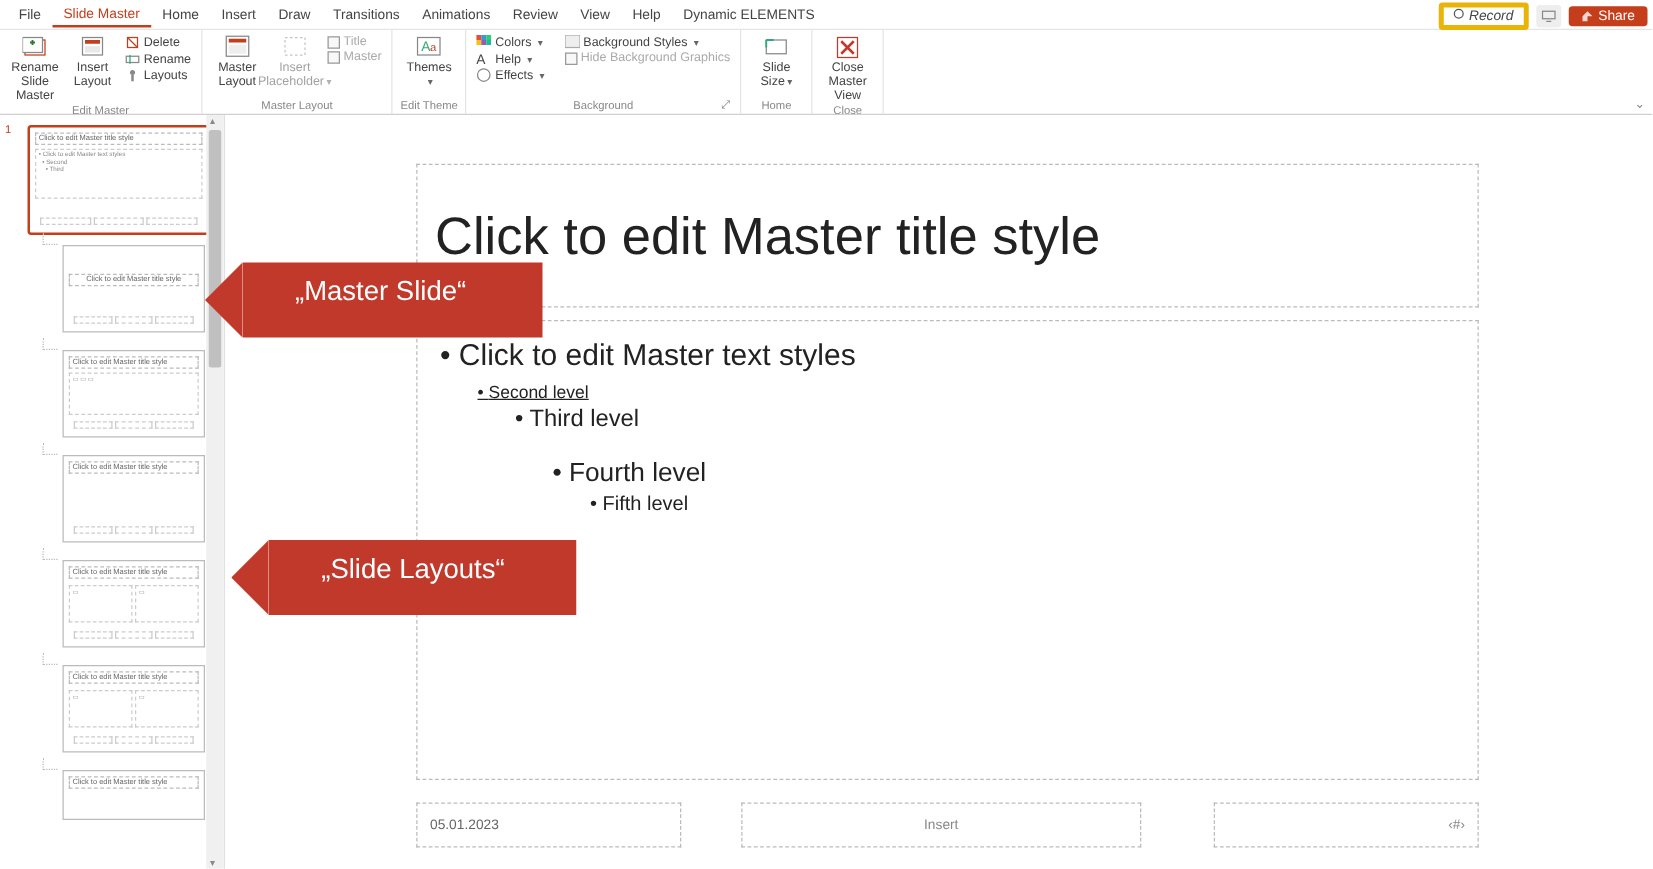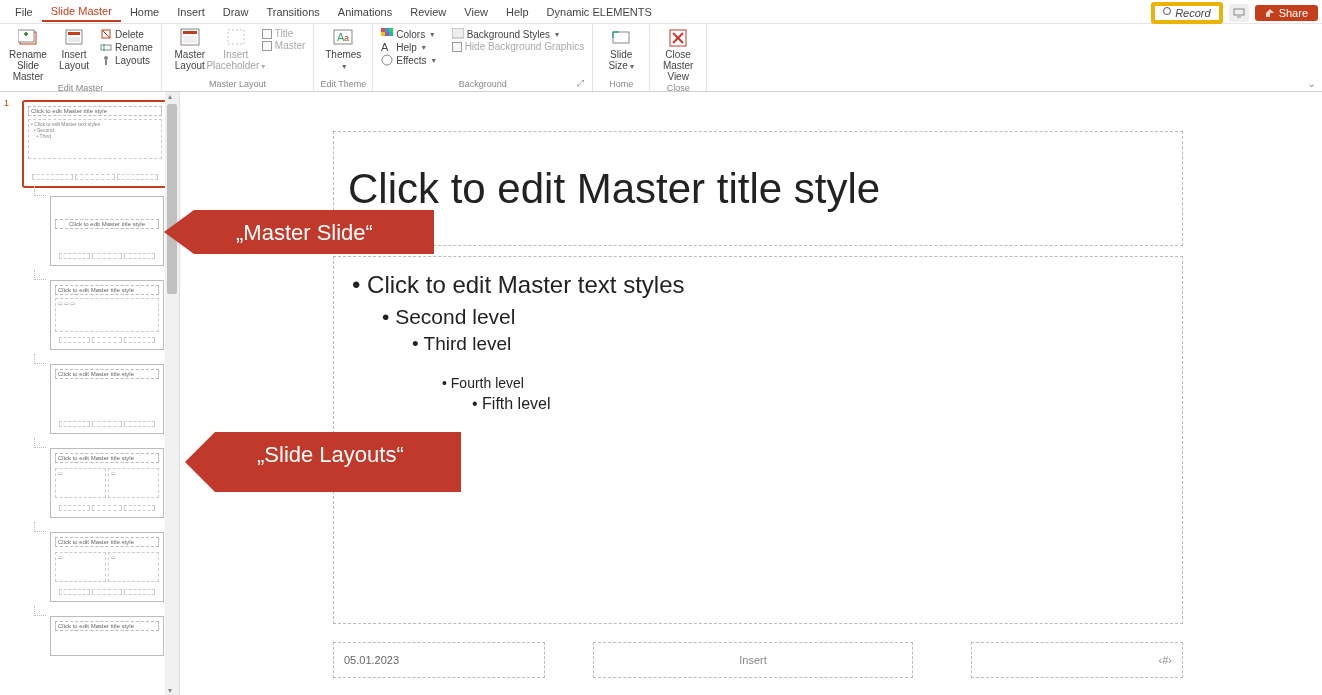--- a/index.html
+++ b/index.html
@@ -44,31 +44,31 @@
 .t-foot div { flex:1; height:6px; border:1px dashed #ccc; }
 .connector { position:absolute; left:30px; width:12px; border-left:1px dotted #bbb; border-bottom:1px dotted #bbb; height:10px; }
 
 .editor { flex: 1; background: #fff; position: relative; display:flex; align-items:flex-start; justify-content:center; padding-top:14px; }
 .slide { width: 960px; height: 580px; background: #fff; position: relative; }
 .ph { border: 1px dashed #bbb; position: absolute; }
 .ph-title { left: 62px; top: 25px; width: 850px; height: 115px; display:flex; align-items:center; padding:0 14px; }
 .ph-title span { font-size: 42px; color:#222; font-weight:400; }
 .ph-body { left: 62px; top: 150px; width: 850px; height: 368px; padding: 14px 18px; font-size: 24px; color:#222; }
 .lvl1 { font-size: 24px; margin-bottom:6px; }
-.lvl2 { font-size: 21px; margin-left: 30px; margin-bottom:4px; }
+.lvl2 { font-size: 14px; margin-left: 30px; margin-bottom:4px;text-decoration:underline; }
 .lvl3 { font-size: 19px; margin-left: 60px; margin-bottom:4px; }
-.lvl4 { font-size: 14px; margin-left: 90px; margin-bottom:4px;margin-top:20px; }
+.lvl4 { font-size: 21px; margin-left: 90px; margin-bottom:4px;margin-top:20px; }
 .lvl5 { font-size: 16px; margin-left: 120px; }
 .ph-date { left: 62px; top: 536px; width: 212px; height: 36px; font-size:11px; display:flex; align-items:center; padding:0 10px; color:#666; }
 .ph-footer { left: 322px; top: 536px; width: 320px; height: 36px; font-size:11px; display:flex; align-items:center; justify-content:center; color:#888; }
 .ph-num { left: 700px; top: 536px; width: 212px; height: 36px; font-size:11px; display:flex; align-items:center; justify-content:flex-end; padding:0 10px; color:#888; }
 
 .callout { position:absolute; background:#c0392b; color:#fff; font-size:22px; padding:10px 22px 10px 42px; }
 .callout.arrow-left::before { content:""; position:absolute; left:-30px; top:0; bottom:0; width:30px; background:#c0392b; clip-path: polygon(100% 0, 100% 100%, 0 50%); }
-.callout1 { left:194px; top:118px; width:240px; height:44px; }
+.callout1 { left:194px; top:118px; width:240px; height:60px; }
 .callout2 { left:215px; top:340px; width:246px; height:60px; }
 
 .collapse-caret { position:absolute; right:6px; bottom:2px; font-size:10px; color:#888; }
 
 svg { display:block; }
 </style>
 </head>
 <body>
 
 <div class="menubar">

